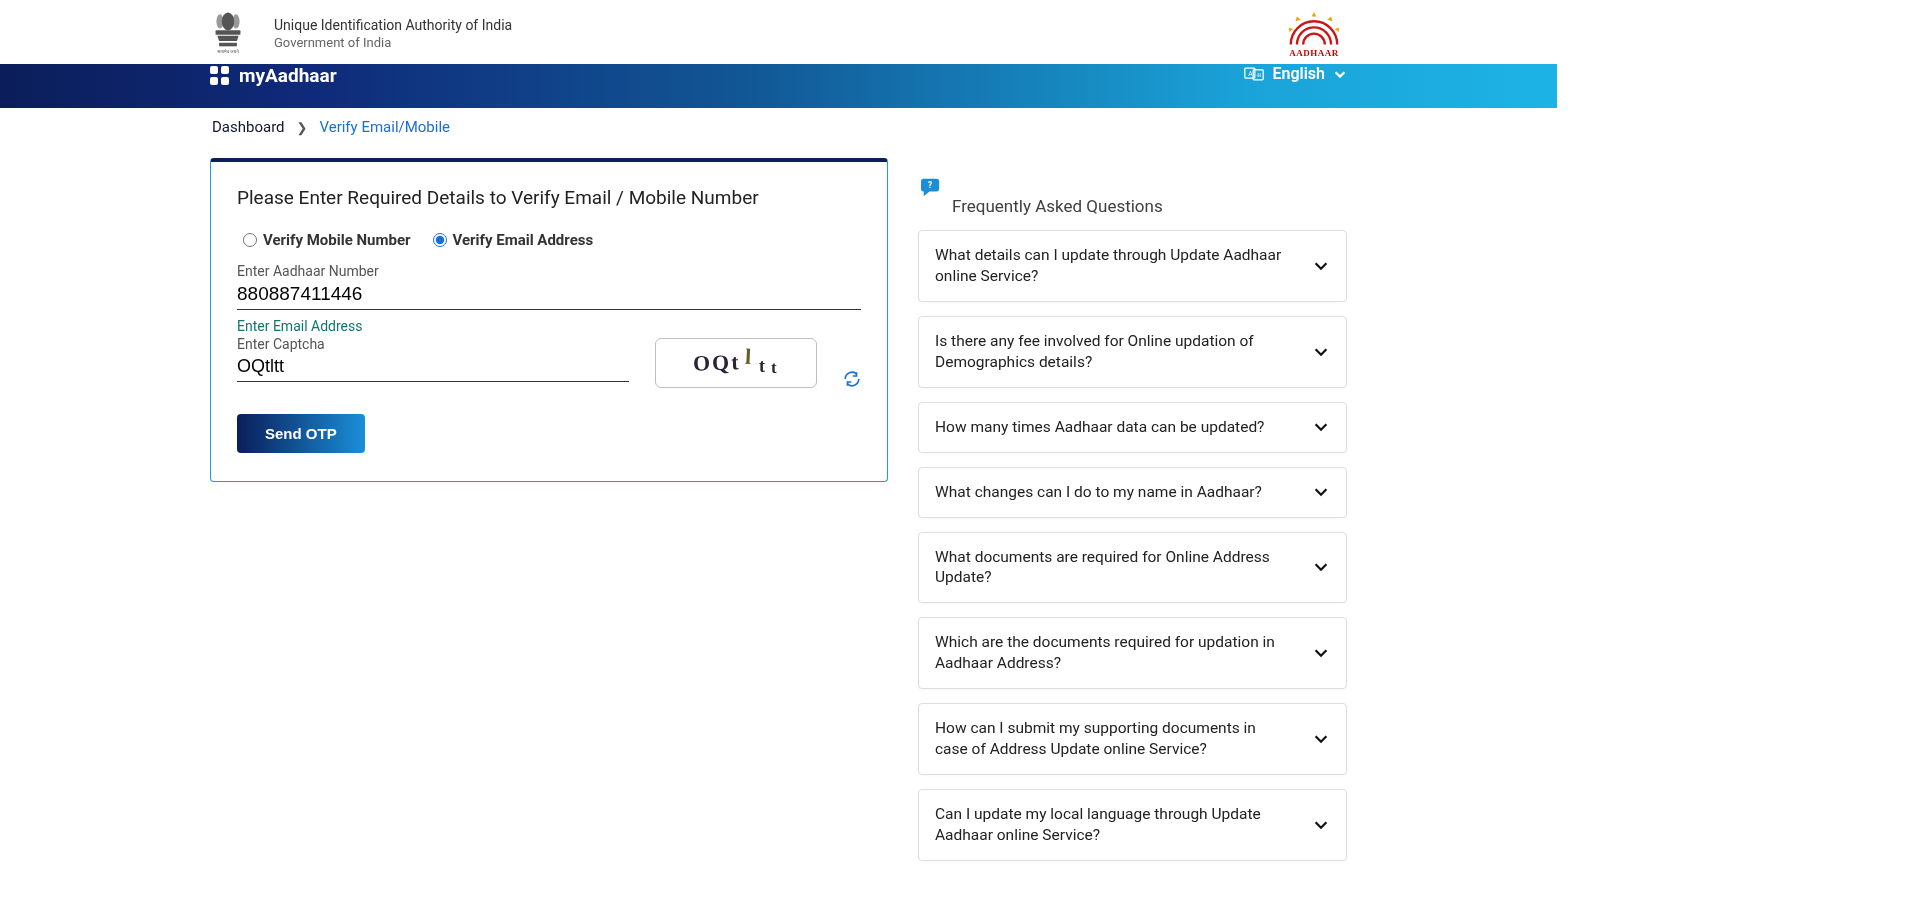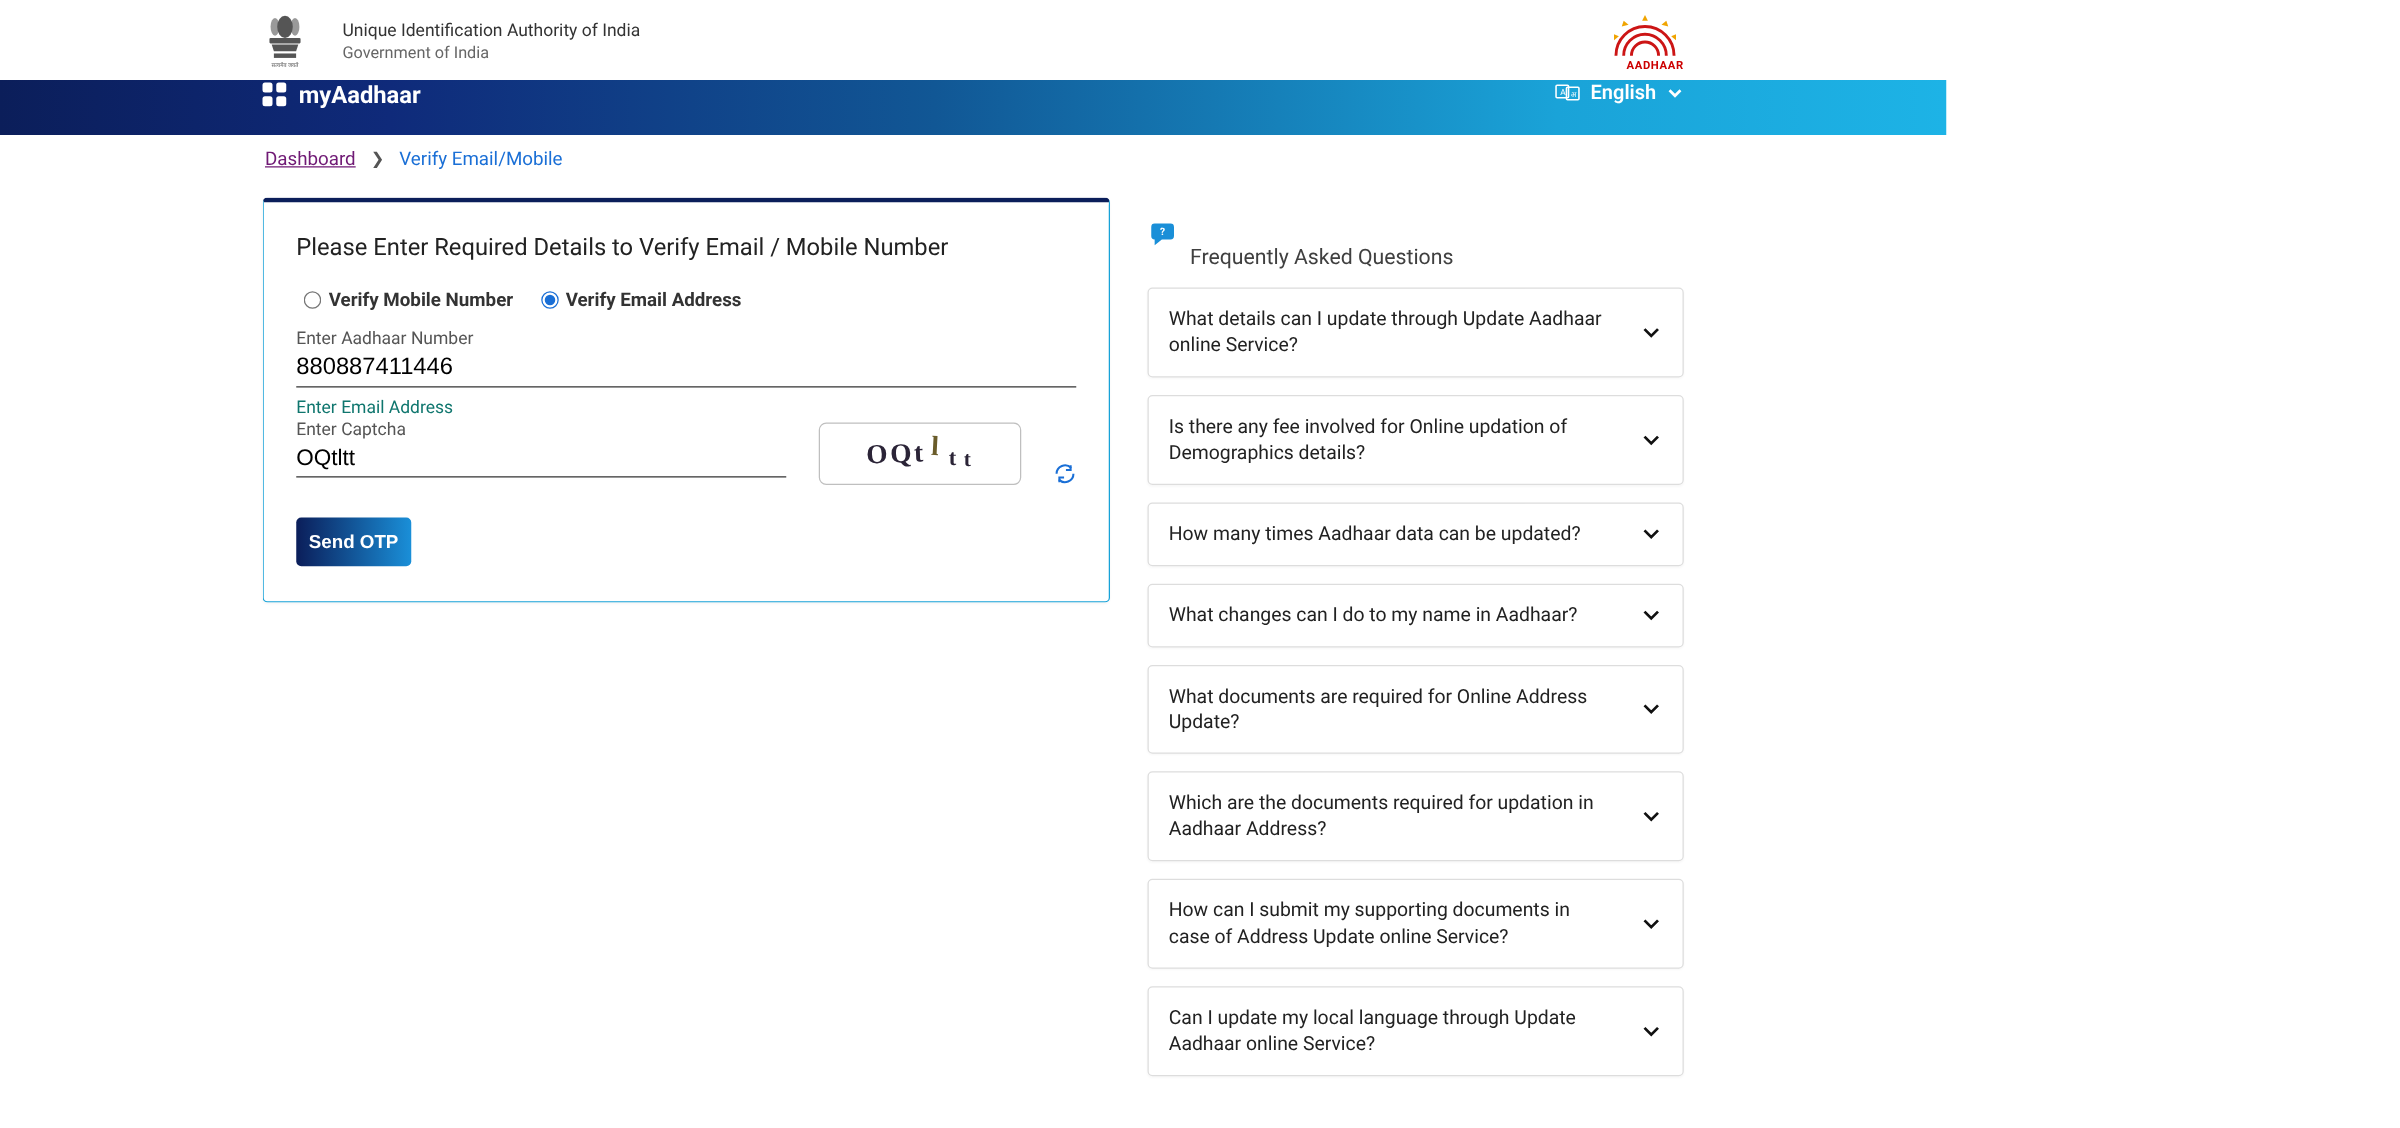--- a/index.html
+++ b/index.html
@@ -11,38 +11,38 @@
   ::-webkit-scrollbar-thumb { background: #c1c1c1; }
   ::-webkit-scrollbar-button { background: #f1f1f1; height: 17px; }
 
   
   .header-top { display: flex; align-items: center; justify-content: space-between; padding: 8px 210px 6px 210px; }
   .gov-left { display: flex; align-items: center; gap: 28px; }
   .emblem { width: 36px; height: 48px; display: flex; align-items: center; justify-content: center; }
   .emblem svg { width: 36px; height: 48px; }
   .gov-text .line1 { font-size: 14px; color: #333; }
   .gov-text .line2 { font-size: 13px; color: #666; margin-top: 2px; }
-  .aadhaar-logo { width: 66px; height: 50px; display: flex; flex-direction: column; align-items: flex-end; justify-content: flex-end; }
+  .aadhaar-logo { width: 66px; height: 50px; display: flex; flex-direction: column; align-items: center; justify-content: flex-end; font-family: Liberation Serif, serif; }
   .aadhaar-logo svg { width: 62px; height: 36px; }
   .aadhaar-logo-text { font-size: 9px; color: #cc0000; font-weight: 700; letter-spacing: 0.5px; margin-top: 1px; }
 
   
   .navbar { background: linear-gradient(90deg, #0b1e5a 0%, #0f2a7a 20%, #115795 48%, #1aa3d8 80%, #1db3e6 100%); height: 44px; display: flex; align-items: flex-start; padding: 0 210px; justify-content: space-between; color: #fff; }
   .nav-left { display: flex; align-items: center; gap: 10px; }
   .grid-icon { display: grid; grid-template-columns: 8px 8px; grid-template-rows: 8px 8px; gap: 3px; }
   .grid-icon span { background: #fff; border-radius: 2px; }
   .brand { font-size: 19px; font-weight: 700; }
   .nav-right { display: flex; align-items: center; gap: 8px; cursor: pointer; }
   .lang-icon { width: 20px; height: 18px; }
   .lang-label { font-size: 16px; font-weight: 600; }
   .chevron-down { width: 14px; height: 14px; }
 
   
   .breadcrumb { display: flex; align-items: center; gap: 12px; padding: 10px 212px; font-size: 15px; }
-  .breadcrumb .bc-dash { color: #701a75; text-decoration: underline; }
+  .breadcrumb .bc-dash { color: #0f172a; }
   .breadcrumb .bc-sep { color: #555; font-size: 13px; }
   .breadcrumb .bc-current { color: #1a6fd6; }
 
   
   .main { display: flex; gap: 30px; padding: 12px 210px 40px 210px; align-items: flex-start; }
   .card { flex: 0 0 662px; border: 1px solid #17a2d8; border-top: 4px solid #0b1e5a; border-radius: 4px; padding: 24px 26px 28px 26px; background: #fff; box-shadow: 0 1px 2px rgba(0,0,0,0.04);}
   .card-title { font-size: 19px; color: #222; margin-bottom: 22px; }
   .radio-row { display: flex; align-items: center; gap: 22px; margin-bottom: 14px; padding-left: 6px;}
   .radio-item { display: flex; align-items: center; gap: 6px; }
   .radio-item input { width: 14px; height: 14px; accent-color: #1a6fd6; cursor: pointer; }
@@ -59,21 +59,21 @@
   .captcha-row { display: flex; align-items: flex-end; gap: 26px; }
   .captcha-field { flex: 0 0 392px; }
   .captcha-field .field-input { font-size: 18px; }
   .captcha-img-box { width: 162px; height: 50px; border: 1px solid #bfbfbf; border-radius: 6px; display: flex; align-items: center; justify-content: center; font-family: 'Times New Roman', serif; font-size: 22px; letter-spacing: 2px; font-weight: 700; color: #2b2437; }
   .captcha-img-box .c1 { transform: rotate(-2deg); }
   .captcha-img-box .c2 { transform: translateY(-6px) rotate(3deg); margin-left: 4px; color: #6a5c2a; }
   .captcha-img-box .c3 { transform: translateY(3px); margin-left: 6px; font-size: 18px; }
   .captcha-img-box .c4 { transform: translateY(5px); margin-left: 4px; font-size: 17px; }
   .refresh-icon { width: 18px; height: 18px; color: #1a6fd6; cursor: pointer; }
 
-  .send-btn { margin-top: 26px; padding: 11px 10px; border: none; border-radius: 4px; background: linear-gradient(90deg, #0b1e5a 0%, #1a8fd8 100%); color: #fff; font-size: 15px; font-weight: 600; cursor: pointer; }
+  .send-btn { margin-top: 26px; padding: 11px 28px; border: none; border-radius: 4px; background: linear-gradient(90deg, #0b1e5a 0%, #1a8fd8 100%); color: #fff; font-size: 15px; font-weight: 600; cursor: pointer; }
 
   
   .faq { flex: 1; }
   .faq-heading { display: flex; align-items: center; gap: 10px; margin-bottom: 14px; padding-left: 2px;}
   .faq-heading-icon { width: 22px; height: 20px; color: #1a8fd8; }
   .faq-heading-text { font-size: 17px; color: #404040; margin-top: 38px; }
   .faq-item { border: 1px solid #ddd; border-radius: 4px; margin-bottom: 14px; padding: 14px 16px; display: flex; align-items: center; justify-content: space-between; cursor: pointer; background: #fff; box-shadow: 0 1px 2px rgba(0,0,0,0.03);}
   .faq-item-text { font-size: 15.5px; color: #222; line-height: 1.35; max-width: 350px;}
   .faq-chevron { width: 18px; height: 18px; flex-shrink: 0; margin-left: 12px; }
   .extra-space { height: 60px; }

